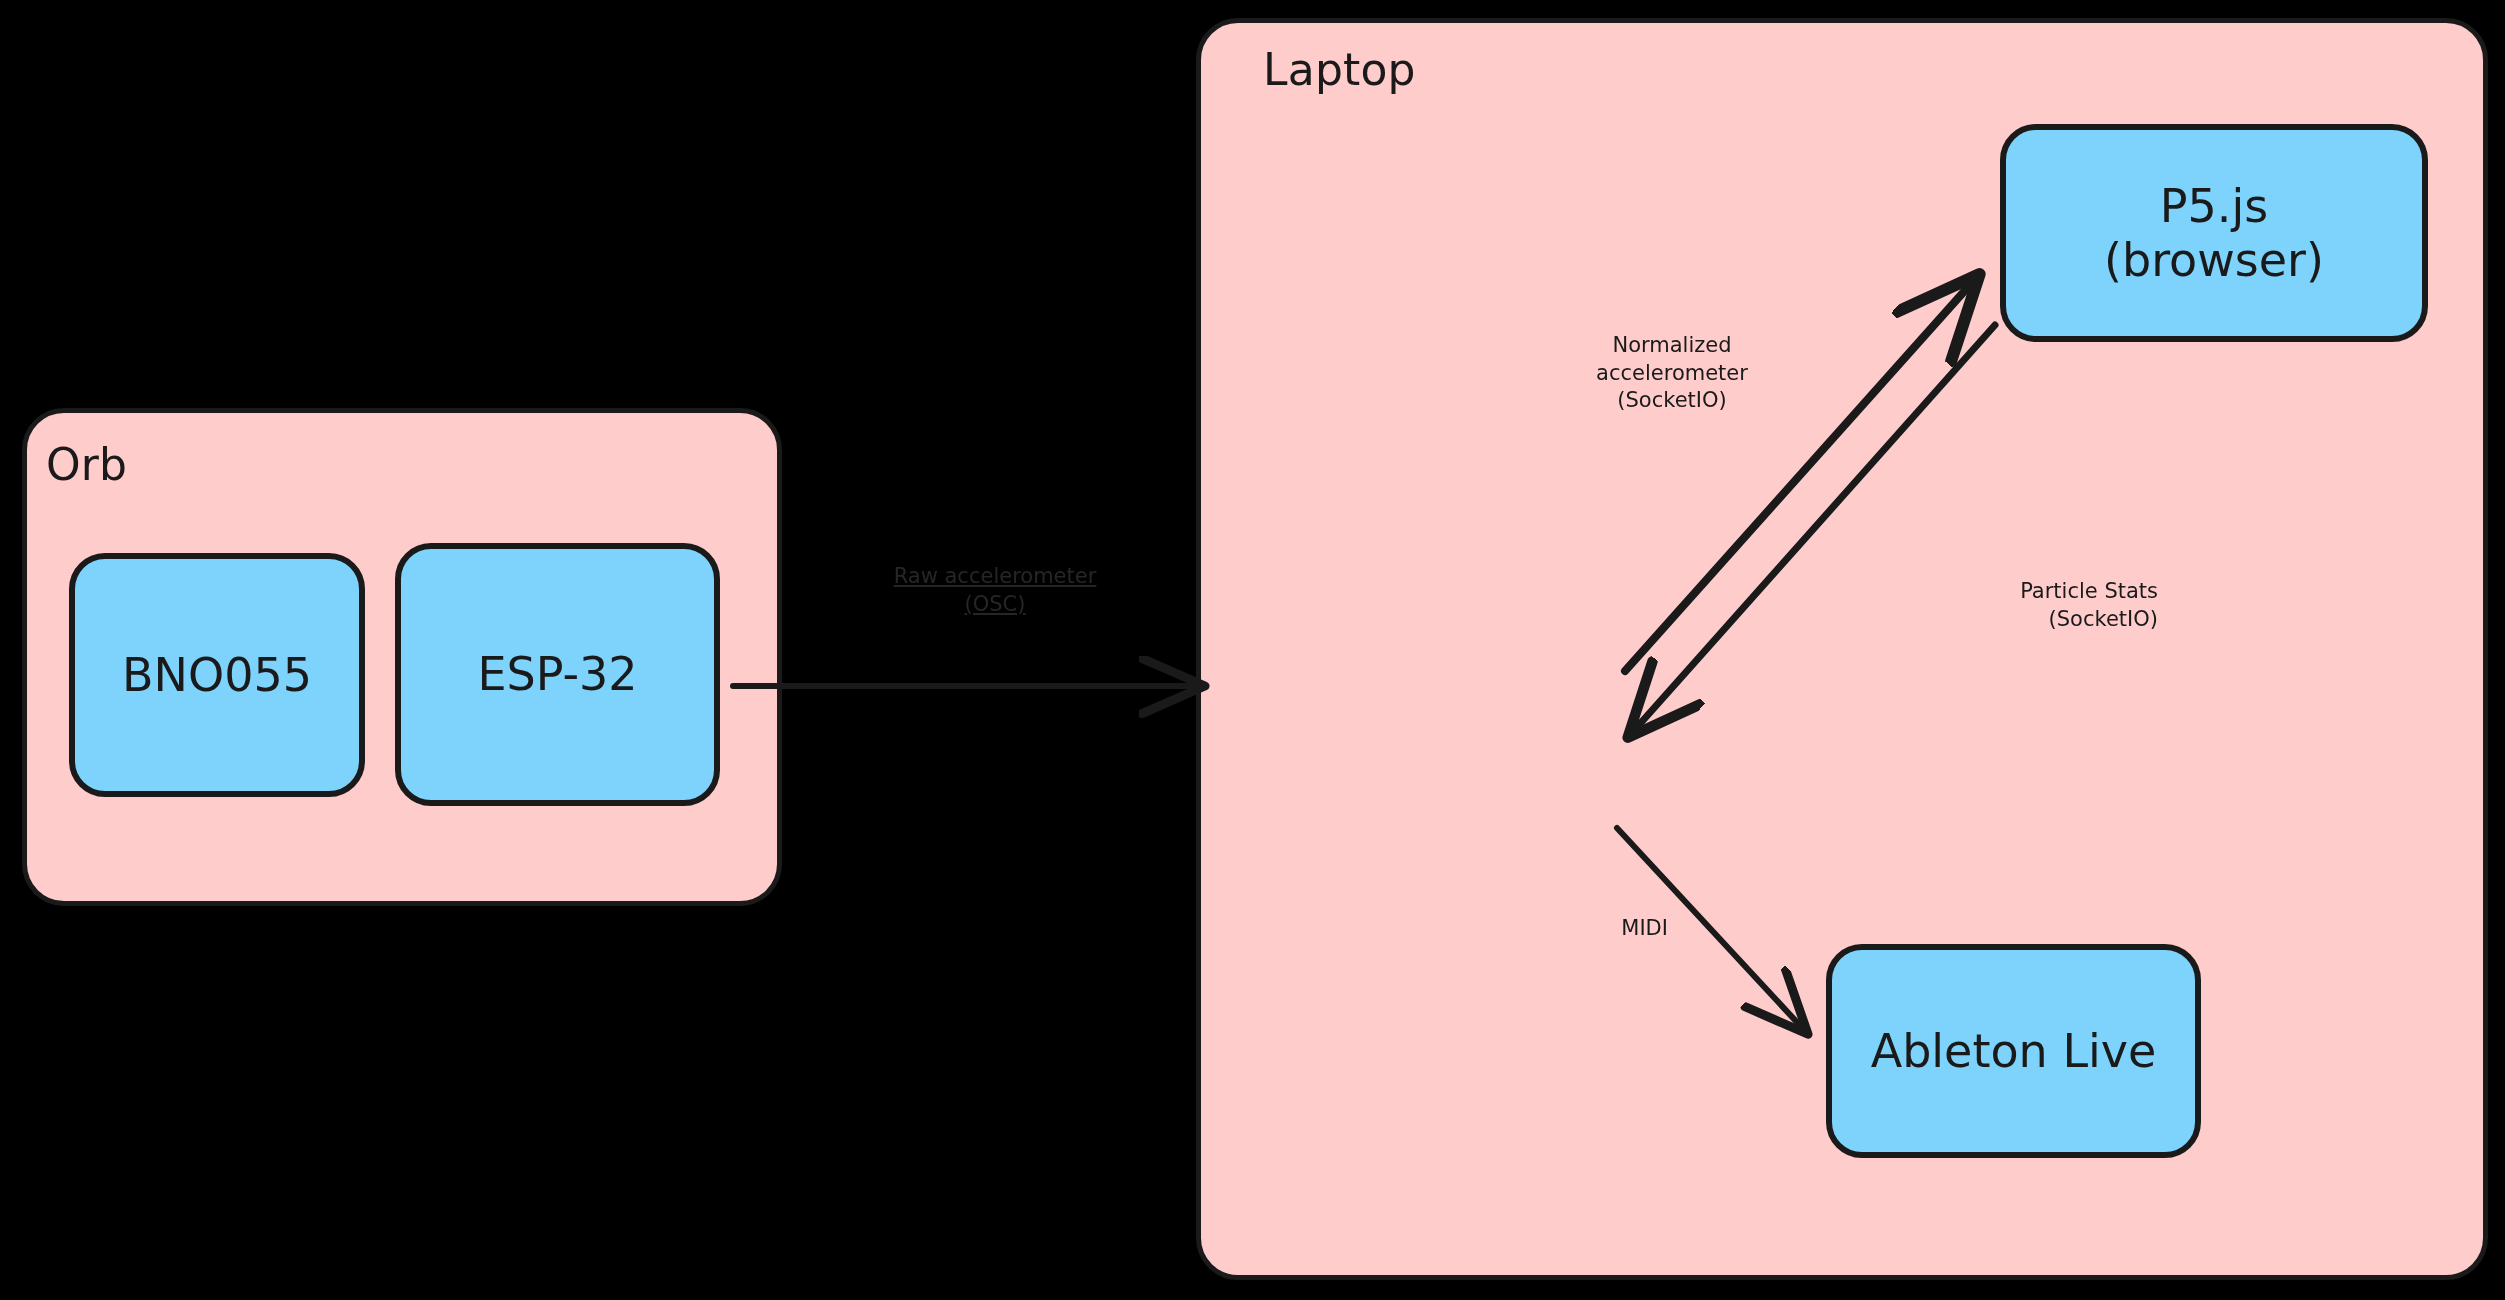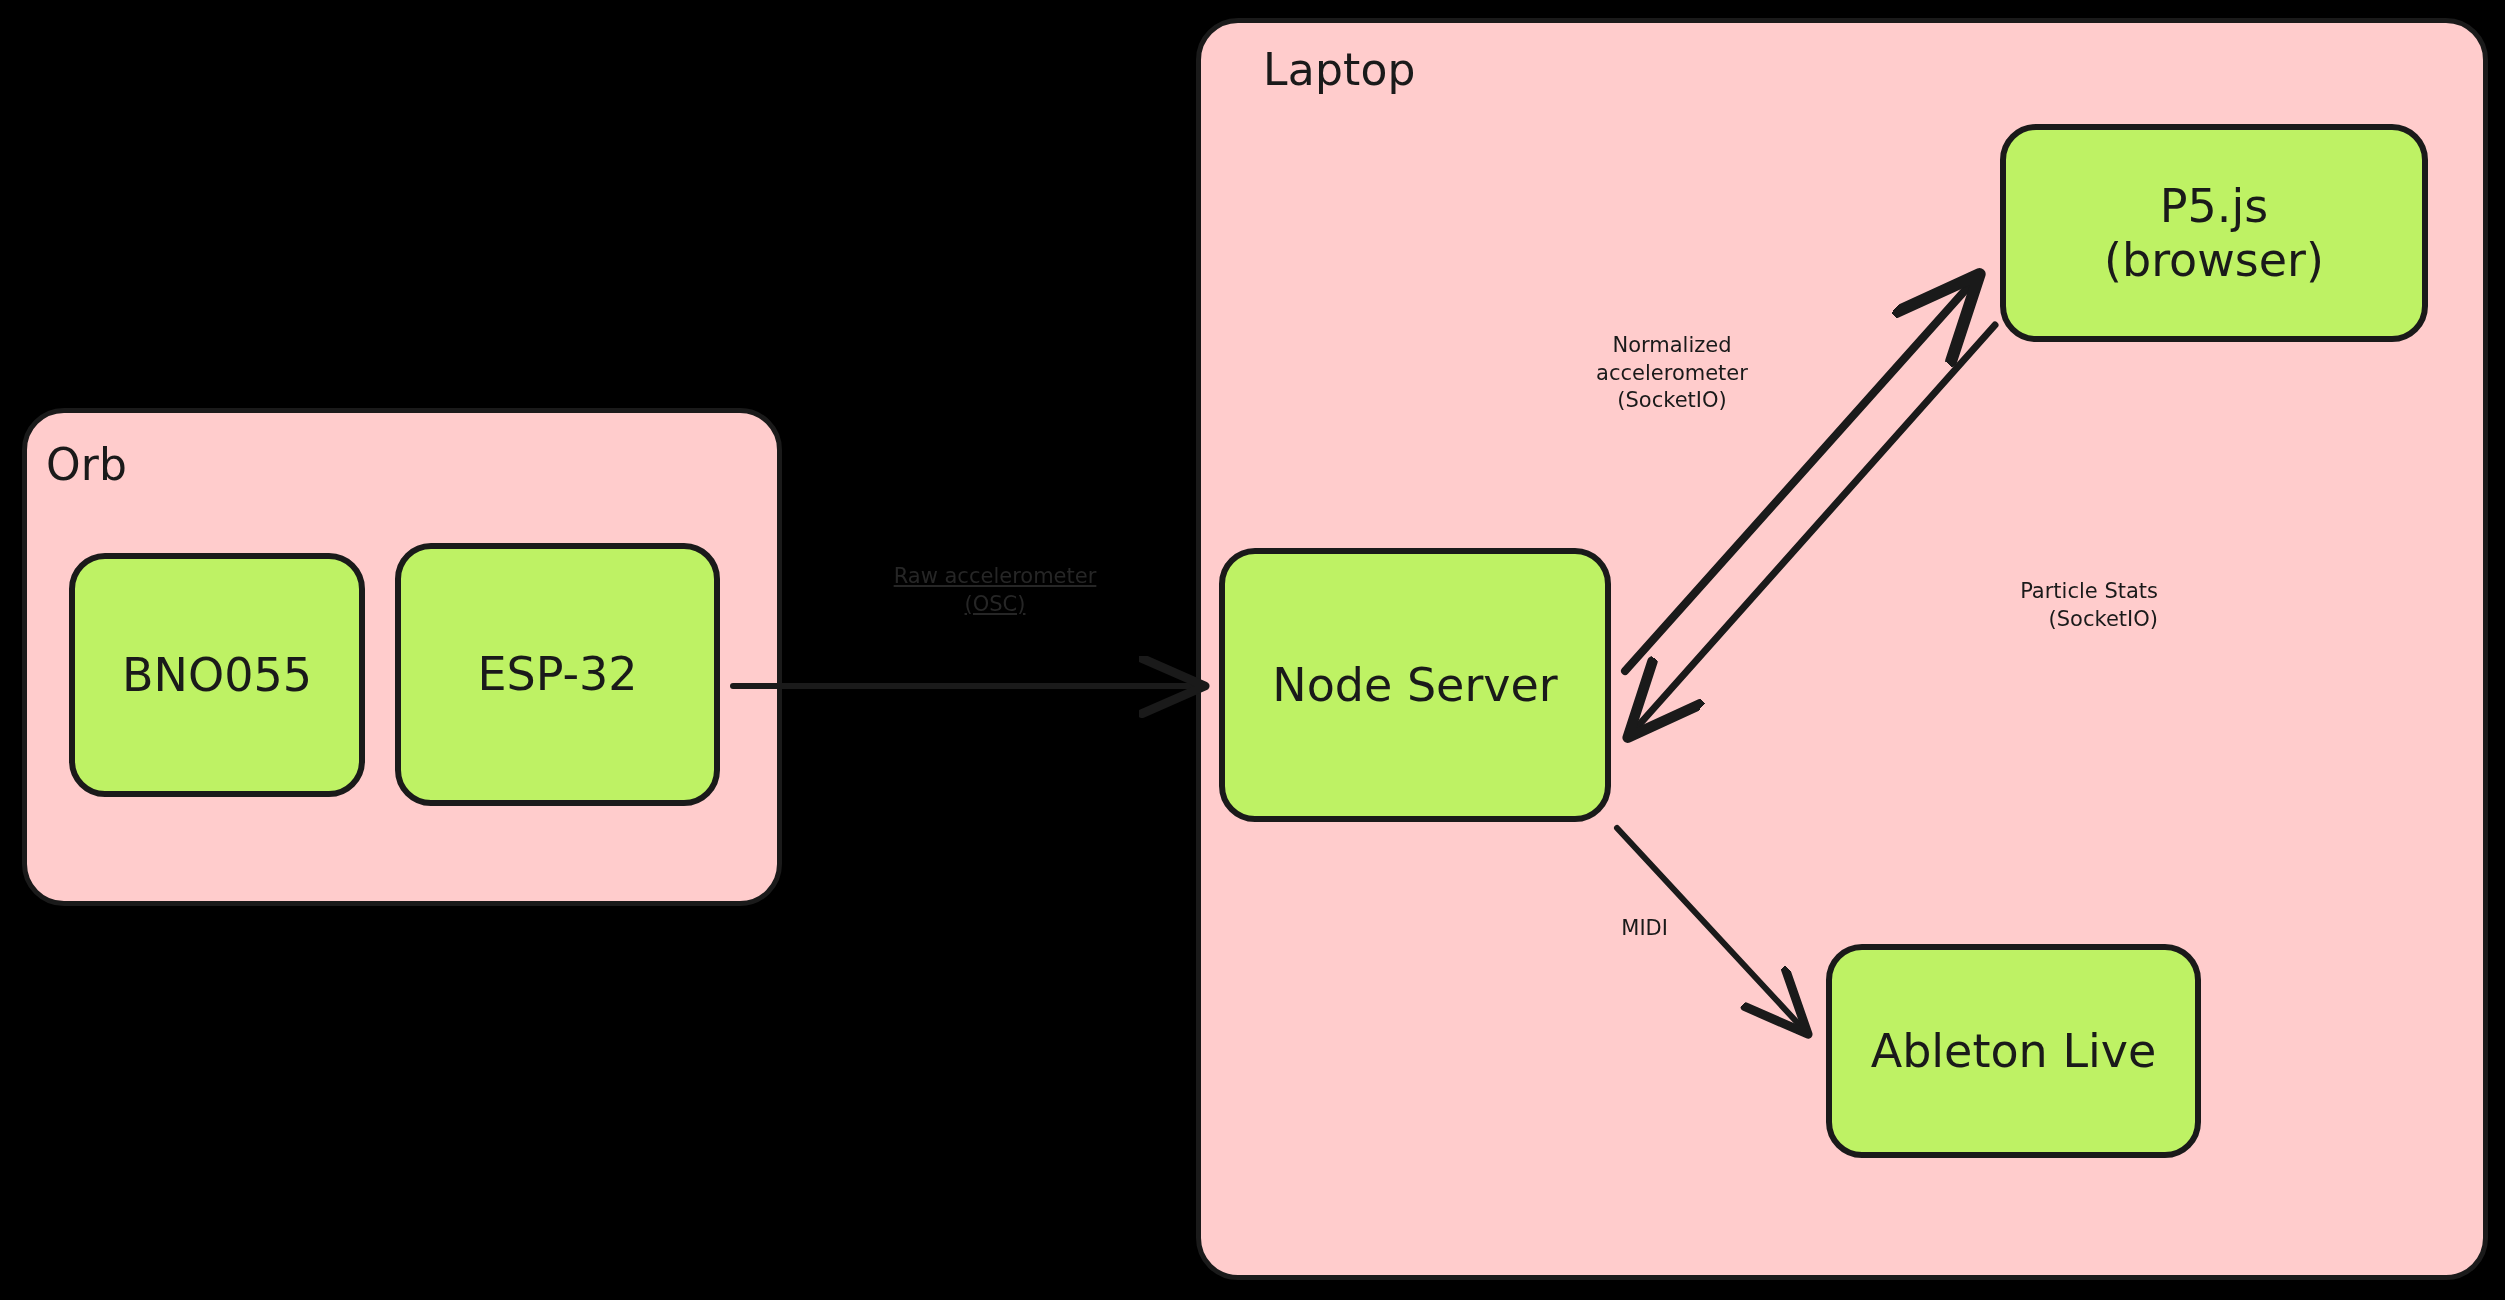--- a/index.html
+++ b/index.html
@@ -37,21 +37,21 @@
     color: #1A1A1A;
     font-size: 44px;
     line-height: 1;
     white-space: nowrap;
     letter-spacing: 0.2px;
   }
 
   
   .node-box {
     position: absolute;
-    background: #bef264;
+    background: #7dd3fc;
     border: 6px solid #1A1A1A;
     border-radius: 36px;
     box-sizing: border-box;
     display: flex;
     align-items: center;
     justify-content: center;
     text-align: center;
   }
   .node-label {
     color: #1A1A1A;
@@ -97,23 +97,20 @@
     <span class="node-label">BNO055</span>
   </div>
 
   <div class="node-box" style="left:395px; top:543px; width:325px; height:263px;text-align:right;">
     <span class="node-label">ESP-32</span>
   </div>
 
   <div class="container-box" style="left:1196px; top:18px; width:1292px; height:1262px;"></div>
   <div class="container-label" style="left:1219px; top:48px;margin-left:44px;">Laptop</div>
 
-  <div class="node-box" style="left:1219px; top:548px; width:392px; height:274px;">
-    <span class="node-label">Node Server</span>
-  </div>
 
   <div class="node-box" style="left:2000px; top:124px; width:428px; height:218px;">
     <span class="node-label">P5.js
 (browser)</span>
   </div>
 
   <div class="node-box" style="left:1826px; top:944px; width:375px; height:214px;">
     <span class="node-label">Ableton Live</span>
   </div>
 

